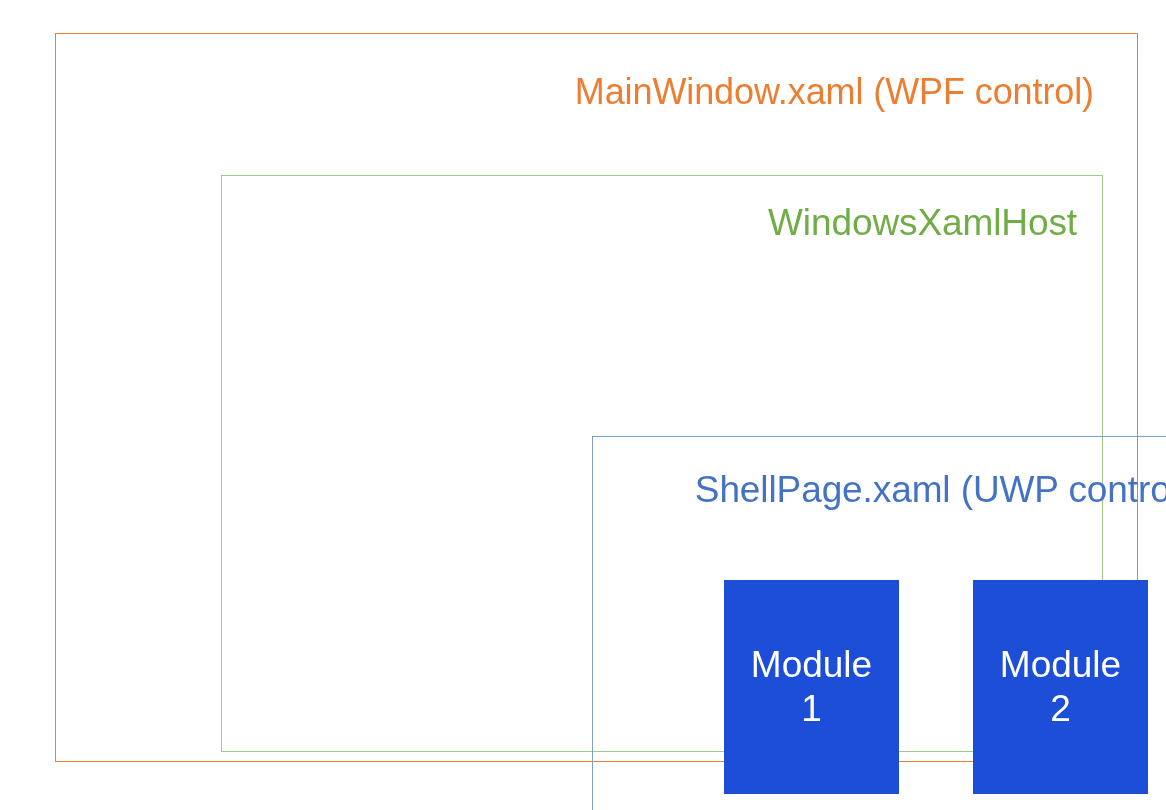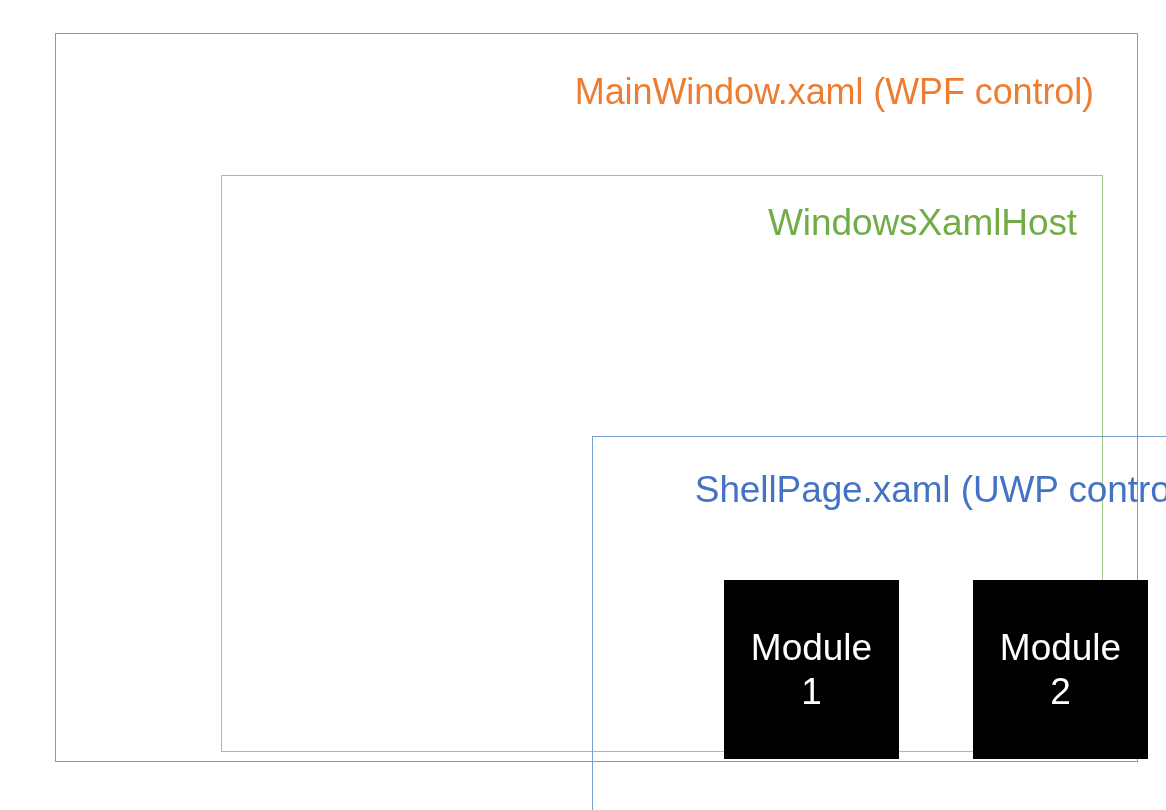--- a/index.html
+++ b/index.html
@@ -87,28 +87,28 @@
   }
 
   
   .module-block {
     position: absolute;
     box-sizing: border-box;
     display: flex;
     flex-direction: column;
     align-items: center;
     justify-content: center;
-    background: #000000;
+    background: #1d4ed8;
     color: #FFFFFF;
     font-size: 37px;
     line-height: 1.18;
     text-align: center;
     top: 143px;
     width: 175px;
-    height: 179px;
+    height: 214px;
   }
 
   #module-1 { left: 131px; }
   #module-2 { left: 380px; }
 
   .module-line { display: block; }
 </style>
 </head>
 <body>
 

